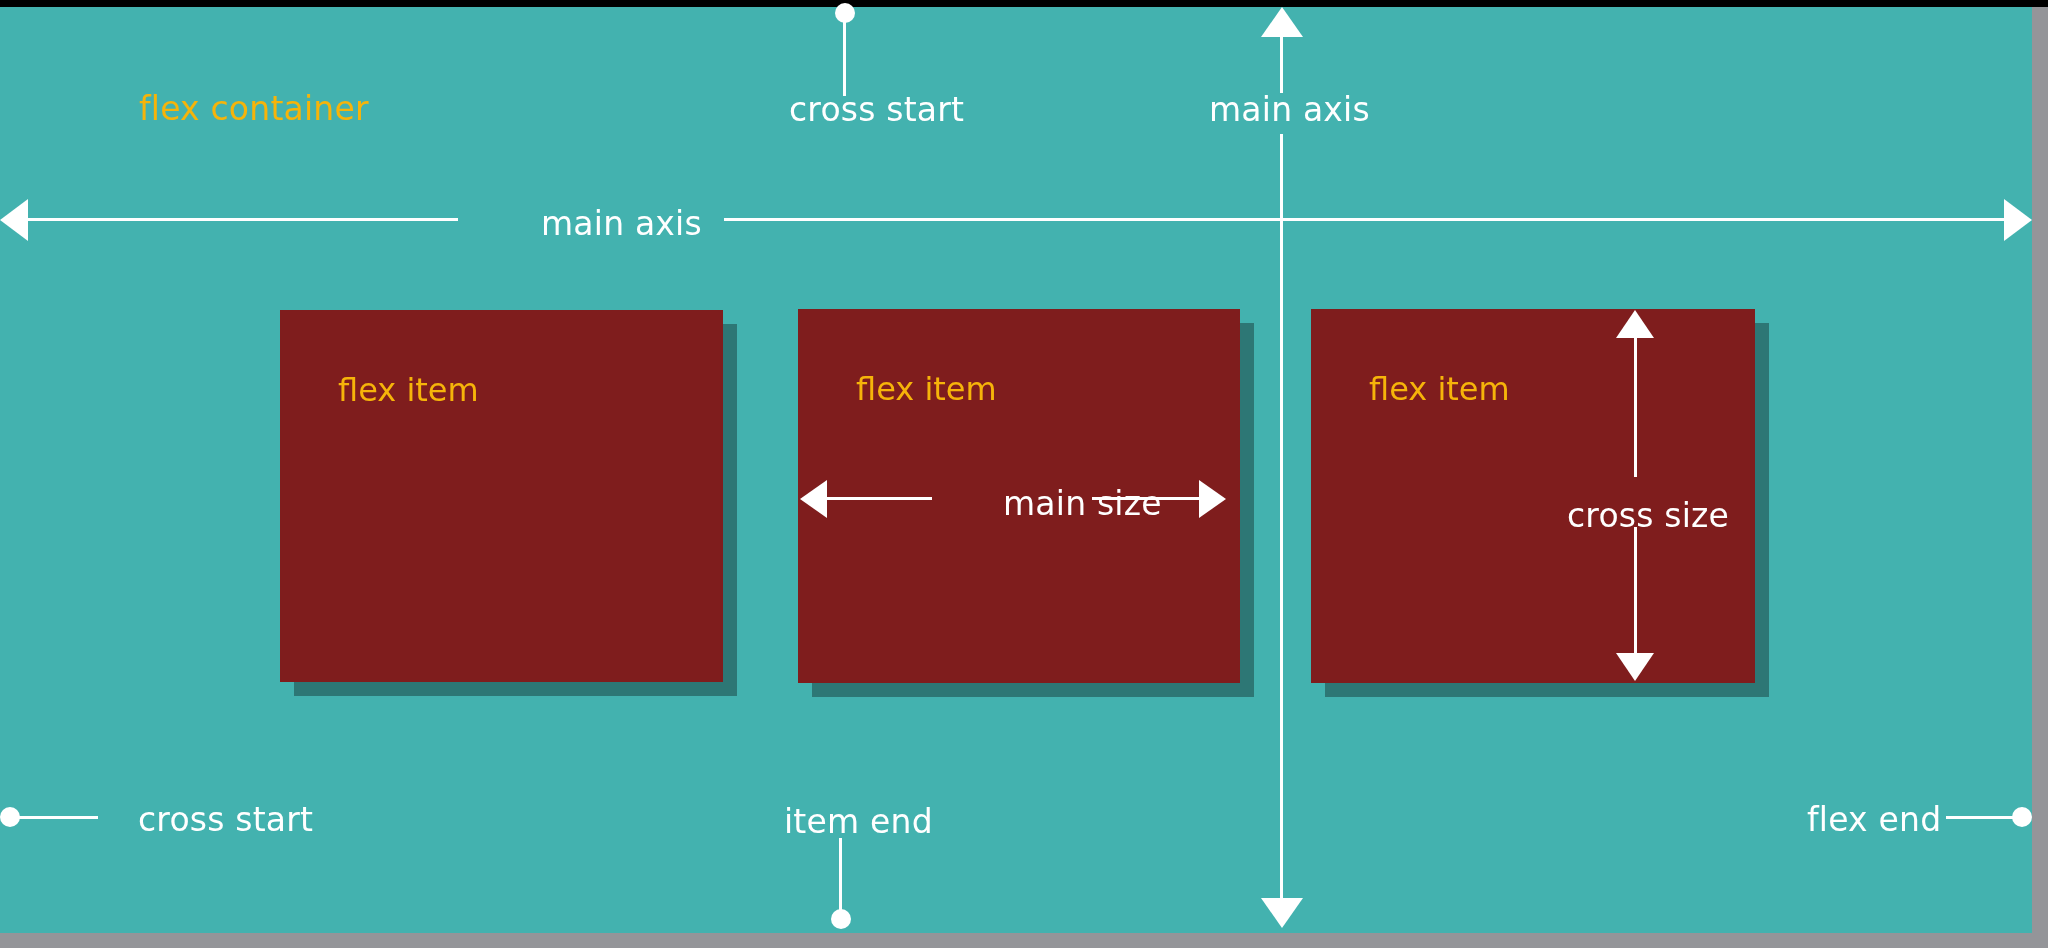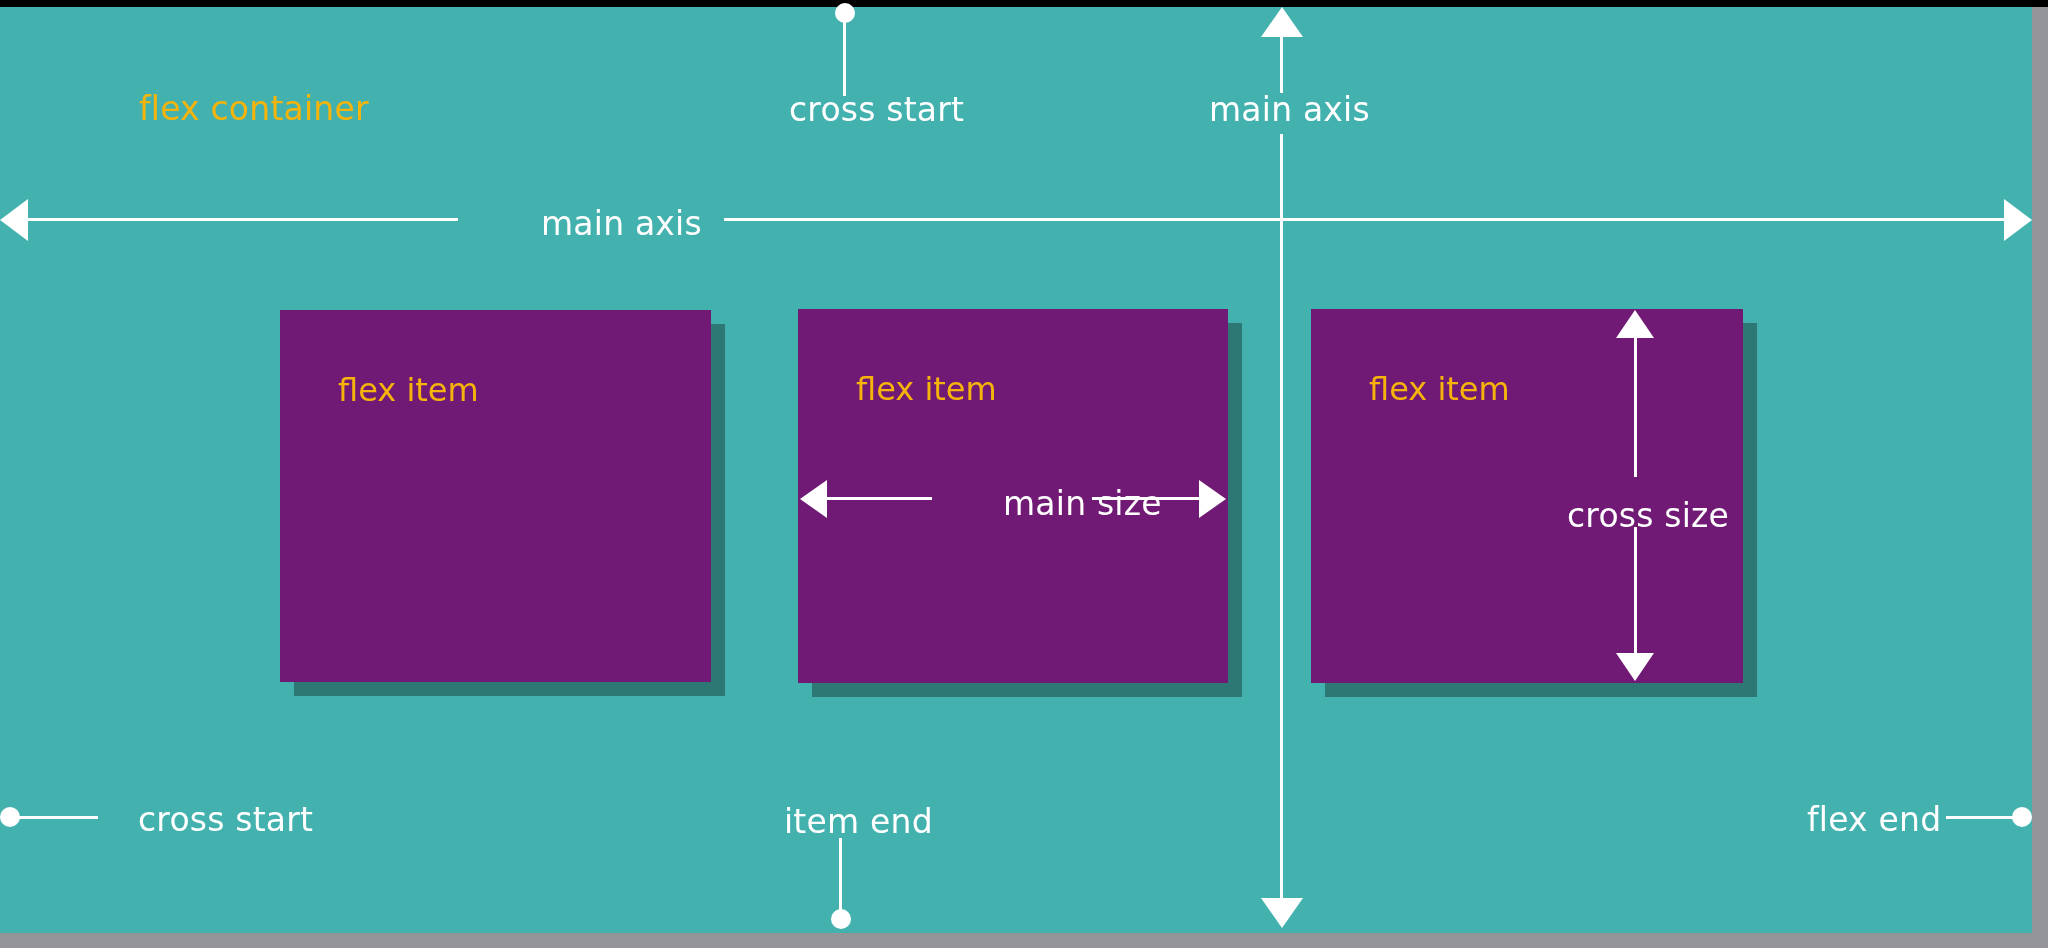--- a/index.html
+++ b/index.html
@@ -78,22 +78,23 @@
   #lbl-main-axis      { left: 515px; top: 207px; text-align: right; }
   #lbl-main-start     { left: 112px; top: 803px; }
   #lbl-cross-end      { left: 758px; top: 805px; }
   #lbl-main-end       { left: 1781px; top: 803px; }
   #lbl-main-size      { left: 977px; top: 487px; }
   #lbl-cross-size     { left: 1541px; top: 499px; }
 
   
   .flex-item {
     position: absolute;
-    background: #701a75;
+    background: #7f1d1d;
     box-shadow: 14px 14px 0 0 rgba(0,0,0,0.33);
+    padding-left: 12px;
   }
   #item-1 { left: 280px; top: 310px; width: 431px; height: 372px; }
   #item-2 { left: 798px; top: 309px; width: 430px; height: 374px; }
   #item-3 { left: 1311px; top: 309px; width: 432px; height: 374px; }
 
   .flex-item .item-label {
     position: absolute;
     left: 58px;
     top: 64px;
     color: #f6b40a;

